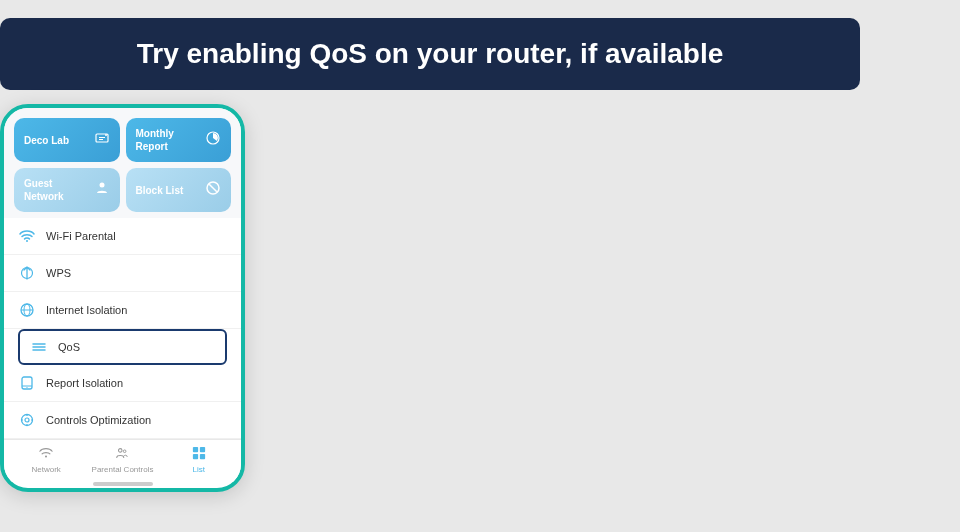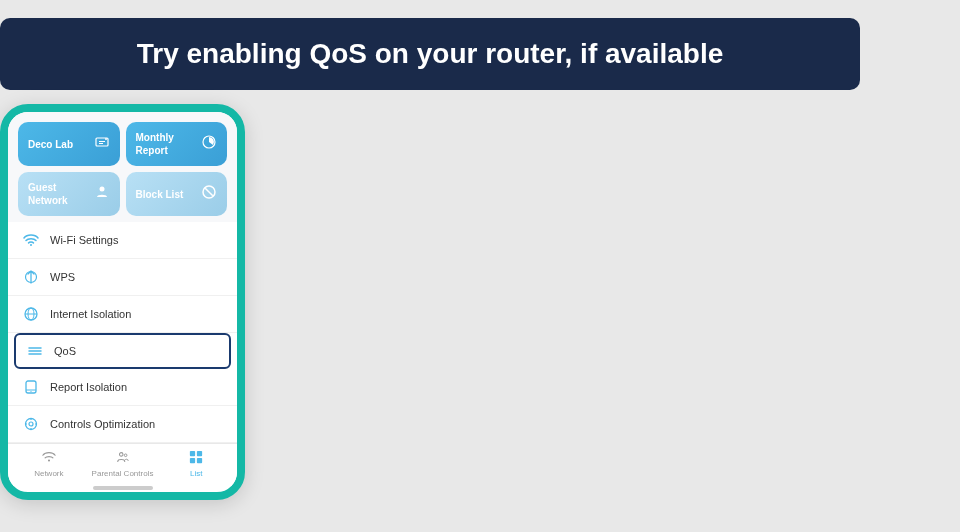--- a/index.html
+++ b/index.html
@@ -37,21 +37,21 @@
       font-size: 28px;
       font-weight: 700;
       line-height: 1.3;
     }
 
     
     .phone {
       width: 245px;
       background: #ffffff;
       border-radius: 28px;
-      border: 8px solid #14b8a6;
+      border: 4px solid #14b8a6;
       margin-top: 14px;
       overflow: hidden;
       box-shadow: 0 4px 20px rgba(0,0,0,0.15);
       display: flex;
       flex-direction: column;
     }
 
     
     .tiles-grid {
       display: grid;
@@ -94,21 +94,21 @@
     .menu-item {
       display: flex;
       align-items: center;
       padding: 9px 14px;
       border-bottom: 1px solid #f0f0f0;
       gap: 10px;
     }
     .menu-item.highlighted {
       border: 2px solid #1a3a6e;
       border-radius: 6px;
-      margin: 0 6px;
+      margin: 0 14px;
       padding: 7px 10px;
     }
     .menu-icon {
       width: 18px;
       height: 18px;
       display: flex;
       align-items: center;
       justify-content: center;
       flex-shrink: 0;
     }
@@ -219,21 +219,21 @@
 
       <div class="menu-item">
         <div class="menu-icon">
           <svg viewBox="0 0 16 16" fill="none" width="16" height="16">
             <path d="M1 6 C4 2 12 2 15 6" stroke="#4db8e8" stroke-width="1.5" stroke-linecap="round"></path>
             <path d="M3 8.5 C5 6 11 6 13 8.5" stroke="#4db8e8" stroke-width="1.5" stroke-linecap="round"></path>
             <path d="M5.5 11 C6.5 9.5 9.5 9.5 10.5 11" stroke="#4db8e8" stroke-width="1.5" stroke-linecap="round"></path>
             <circle cx="8" cy="13" r="1" fill="#4db8e8"></circle>
           </svg>
         </div>
-        <span class="menu-label">Wi-Fi Settings</span>
+        <span class="menu-label">Wi-Fi Parental</span>
       </div>
 
 
       <div class="menu-item">
         <div class="menu-icon">
           <svg viewBox="0 0 16 16" fill="none" width="16" height="16">
             <path d="M8 2 L8 14 M5 5 L8 2 L11 5" stroke="#4db8e8" stroke-width="1.3" stroke-linecap="round" stroke-linejoin="round"></path>
             <circle cx="8" cy="8" r="5.5" stroke="#4db8e8" stroke-width="1.2"></circle>
           </svg>
         </div>

